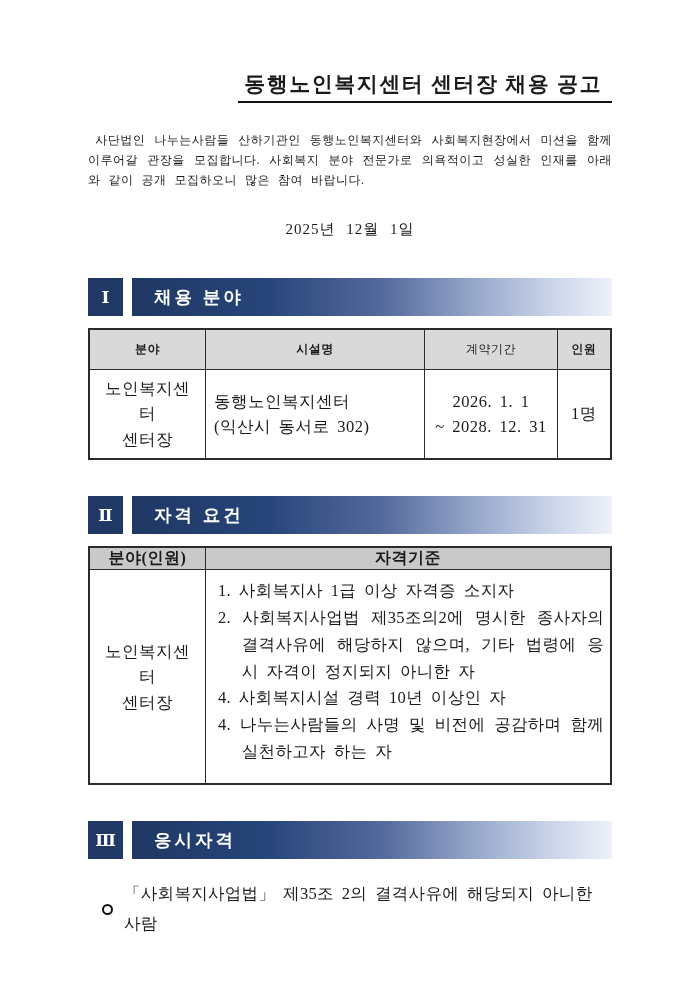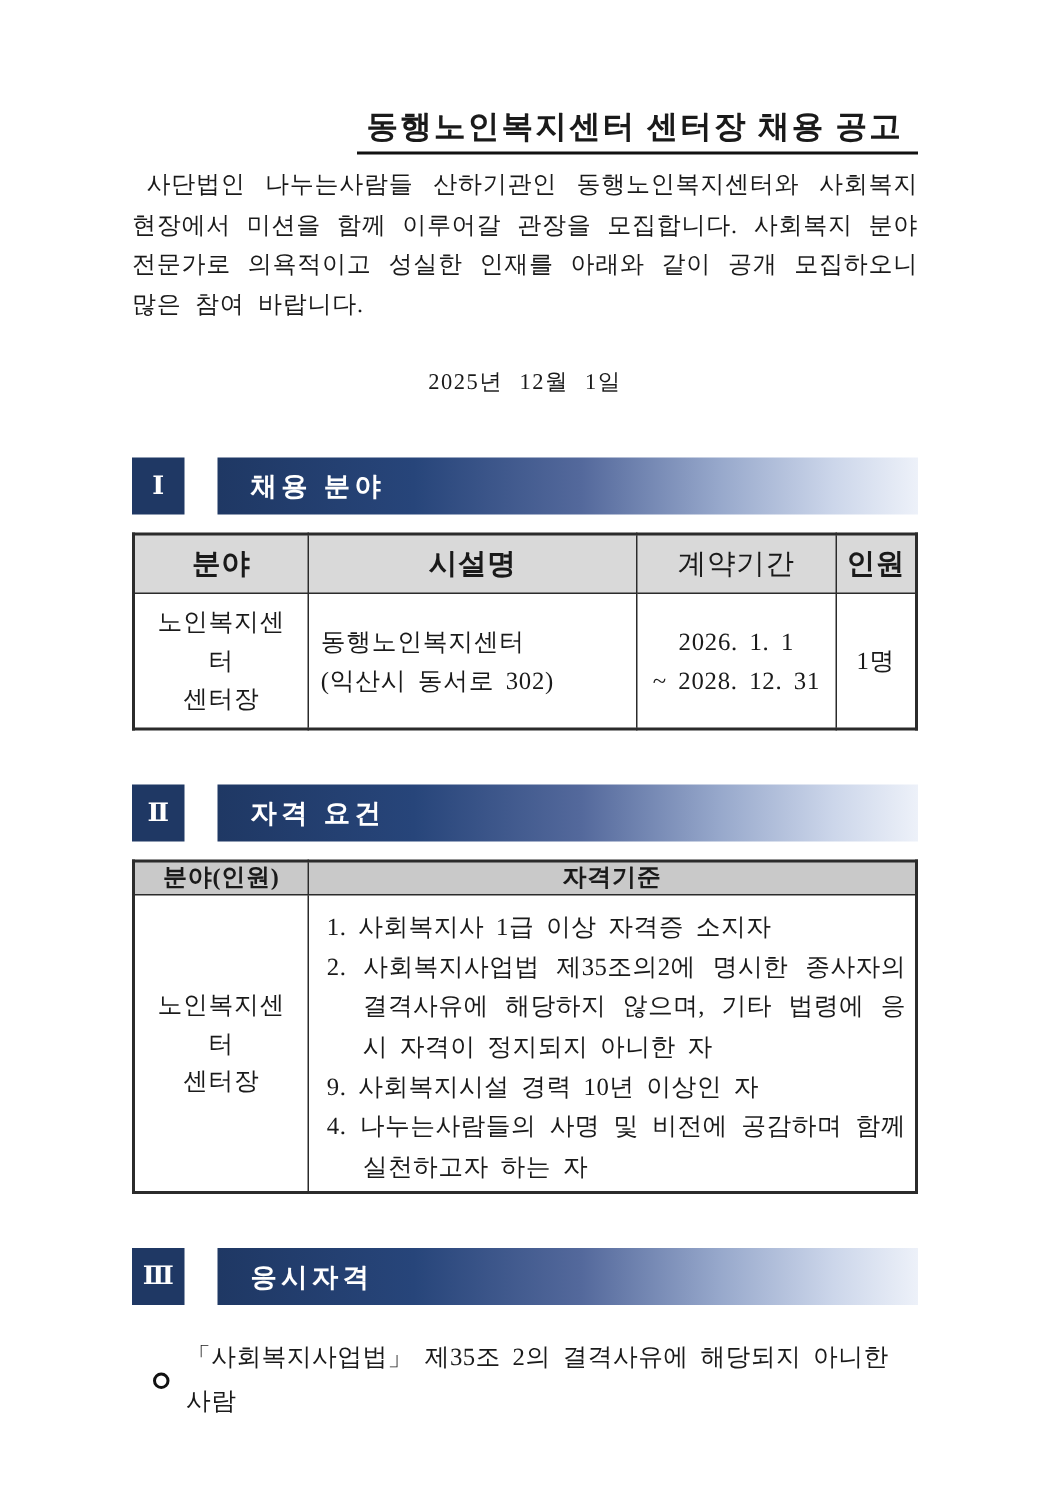--- a/index.html
+++ b/index.html
@@ -23,22 +23,22 @@
     font-size: 21px;
     font-weight: bold;
     letter-spacing: 1.5px;
     padding: 0 10px 3px 6px;
     border-bottom: 2px solid #111;
     white-space: nowrap;
   }
 
   
   .intro {
-    margin-top: 8px;
-    font-size: 16px;
+    margin-top: 28px;
+    font-size: 12px;
     line-height: 1.66;
     text-align: justify;
     text-indent: 0.6em;
     word-spacing: 4.5px;
     letter-spacing: 0.5px;
   }
 
   
   .date-block { margin-top: 26px; text-align: center; }
   .date-line, .sig-line {
@@ -59,21 +59,21 @@
     width: 35px;
     background: var(--navy, #1f3864);
     color: #fff;
     font-weight: bold;
     font-size: 17px;
     display: flex; align-items: center; justify-content: center;
     flex: none;
   }
   .gradient-bar {
     flex: 1;
-    margin-left: 22px;
+    margin-left: 9px;
     background: linear-gradient(to right,
       var(--navy, #1f3864) 0%, #27457a 28%, #54699c 52%,
       #98a9cc 72%, #ccd6ea 88%, #edf1f9 100%);
     color: #fff;
     font-weight: bold;
     font-size: 17.5px;
     letter-spacing: 3px;
     display: flex; align-items: center;
     padding-left: 22px;
     font-family: "Liberation Sans", "DejaVu Sans", sans-serif;
@@ -83,41 +83,41 @@
   table {
     width: 100%;
     border-collapse: collapse;
     margin-top: 12px;
     table-layout: fixed;
   }
   table, th, td { border: 1px solid #2b2b2b; }
   table { border: 2px solid #2b2b2b; }
   th {
     background: var(--header_gray, #d9d9d9);
-    font-size: 19px;
+    font-size: 12px;
     font-weight: bold;
     height: 40px;
     text-align: center;
     letter-spacing: 0.5px;
   }
   th.light-weight { font-weight: normal; text-align: center; }
   td {
     font-size: 16.5px;
     line-height: 1.55;
     padding: 6px 8px;
     vertical-align: middle;
     letter-spacing: 0.5px;
     word-spacing: 3px;
   }
   .recruit-table td { height: 62px; }
   .cell-center { text-align: center; }
   .cell-left { text-align: left; }
 
   .qual-table th { background: var(--header_gray2, #c9c9c9); height: 14px; font-size: 16px; }
-  .qual-table .criteria-cell { padding: 8px 6px 2px 12px; }
+  .qual-table .criteria-cell { padding: 8px 6px 18px 12px; }
   .criteria-item {
     font-size: 16.5px;
     line-height: 1.62;
     padding-left: 1.45em;
     text-indent: -1.45em;
     text-align: justify;
     word-spacing: 3.5px;
     letter-spacing: 0.3px;
   }
 
@@ -214,21 +214,21 @@
     </thead>
     <tbody>
       <tr>
         <td class="cell-center">
           <div>노인복지센터</div>
           <div>센터장</div>
         </td>
         <td class="criteria-cell">
           <div class="criteria-item">1. 사회복지사 1급 이상 자격증 소지자</div>
           <div class="criteria-item">2. 사회복지사업법 제35조의2에 명시한 종사자의 결격사유에 해당하지 않으며, 기타 법령에 응시 자격이 정지되지 아니한 자</div>
-          <div class="criteria-item">9. 사회복지시설 경력 10년 이상인 자</div>
+          <div class="criteria-item">4. 사회복지시설 경력 10년 이상인 자</div>
           <div class="criteria-item">4. 나누는사람들의 사명 및 비전에 공감하며 함께 실천하고자 하는 자</div>
         </td>
       </tr>
     </tbody>
   </table>
 
   <div class="section-header">
     <div class="numeral-box">Ⅲ</div>
     <div class="gradient-bar">응시자격</div>
   </div>

